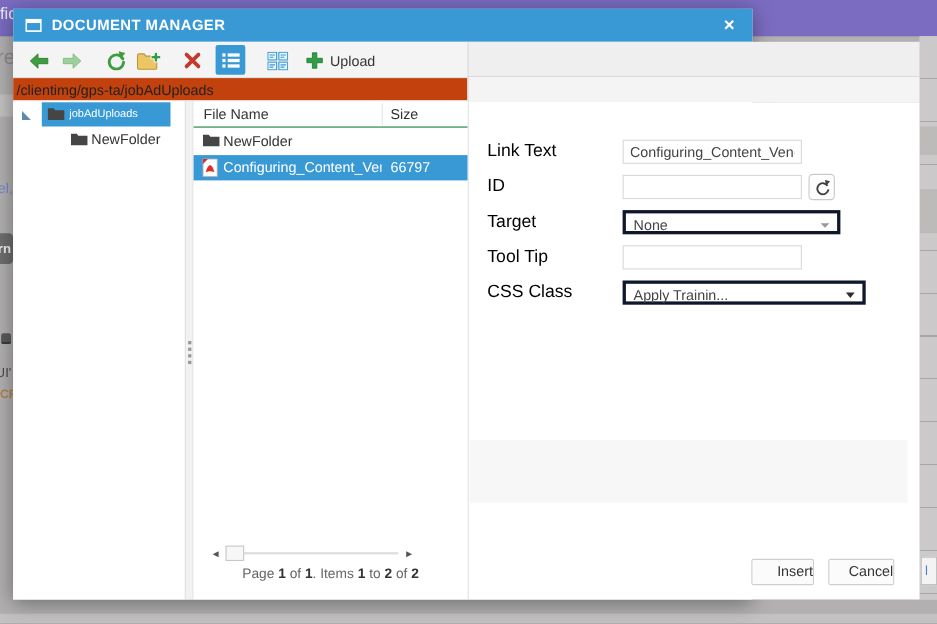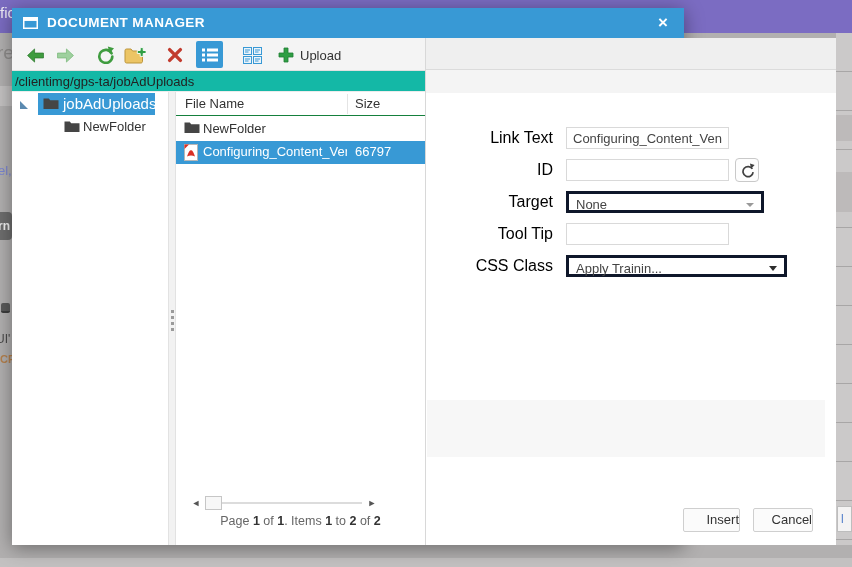--- a/index.html
+++ b/index.html
@@ -37,36 +37,36 @@
              text-align:center;line-height:29px;cursor:pointer;}
 
   
   .toolbar{position:absolute;left:0;top:30px;width:413px;height:33px;background:#f4f4f4;border-bottom:1px solid #e0e0e0;}
   .tb{position:absolute;top:7px;width:22px;height:20px;display:flex;align-items:center;justify-content:center;cursor:pointer;}
   .tb-back{left:12px;} .tb-fwd{left:42px;} .tb-refresh{left:82px;} .tb-newfolder{left:112px;} .tb-delete{left:152px;}
   .tb-list{left:184px;top:3px;width:27px;height:27px;background:#3899d5;border-radius:2px;}
   .tb-grid{left:228px;top:5px;width:24px;height:24px;}
   .tb-upload{left:266px;top:5px;width:90px;height:24px;justify-content:flex-start;gap:6px;}
   .upload-label{font-size:13px;color:#333;}
-  .breadcrumb{position:absolute;left:0;top:63px;width:413px;height:21px;background:#14b8a6;border-bottom:1px solid #ececec;
+  .breadcrumb{position:absolute;left:0;top:63px;width:413px;height:21px;background:#c2410c;border-bottom:1px solid #ececec;
               font-size:13px;color:#222;line-height:21px;padding-left:3px;}
 
   
   .rp-strip1{position:absolute;left:413px;top:30px;width:411px;height:32px;background:#efefef;
              border-bottom:1px solid #dbdbdb;border-left:1px solid #d8d8d8;}
   .rp-strip2{position:absolute;left:413px;top:62px;width:411px;height:23px;background:#f4f4f4;border-left:1px solid #d8d8d8;}
   .rp-body{position:absolute;left:413px;top:85px;width:411px;height:452px;background:#fff;border-left:1px solid #d8d8d8;}
 
   
   .tree{position:absolute;left:0;top:84px;width:156px;height:453px;background:#fff;}
   .tree-row1{position:absolute;left:0;top:1px;width:156px;height:22px;}
   .caret{position:absolute;left:8px;top:8px;width:0;height:0;border-bottom:8px solid #5b8ab0;border-right:8px solid transparent;}
   .tree-sel{position:absolute;left:26px;top:0;width:117px;height:22px;background:#3899d5;}
   .tree-row1 .ficon{position:absolute;left:31px;top:4px;}
-  .tree-row1 .tlabel{position:absolute;left:51px;top:0;line-height:22px;font-size:15px;color:#fff;}
+  .tree-row1 .tlabel{position:absolute;left:51px;top:0;line-height:22px;font-size:10px;color:#fff;}
   .tree-row2{position:absolute;left:0;top:24px;width:156px;height:22px;}
   .tree-row2 .ficon{position:absolute;left:52px;top:4px;}
   .tree-row2 .tlabel{position:absolute;left:71px;top:0;line-height:22px;font-size:13px;color:#333;}
 
   
   .splitter{position:absolute;left:156px;top:84px;width:8px;height:453px;background:#f2f2f2;
             border-left:1px solid #e2e2e2;border-right:1px solid #e2e2e2;cursor:col-resize;}
   .grip{position:absolute;left:2px;top:218px;display:flex;flex-direction:column;gap:3px;}
   .grip i{width:3px;height:3px;background:#9a9a9a;display:block;}
 
@@ -86,21 +86,21 @@
   
   .hscroll{position:absolute;left:0;top:403px;width:249px;height:16px;}
   .hs-arrow{position:absolute;top:0;width:12px;height:16px;font-size:9px;color:#555;line-height:16px;text-align:center;cursor:pointer;}
   .hs-left{left:14px;} .hs-right{left:190px;}
   .hs-track{position:absolute;left:30px;top:7px;width:156px;height:2px;background:#dcdcdc;}
   .hs-thumb{position:absolute;left:29px;top:1px;width:17px;height:14px;background:#f7f7f7;border:1px solid #c6c6c6;cursor:pointer;}
 
   
   .pager{position:absolute;left:0;top:422px;width:249px;text-align:center;font-size:12.5px;color:#666;}
   .pager .num{font-weight:700;color:#333;}
-  .frm-label{position:absolute;width:110px;text-align:right;line-height:22px;}
+  .frm-label{position:absolute;width:110px;line-height:22px;}
   .frm-input{position:absolute;height:22px;border:1px solid #d9d9d9;background:#fff;font-size:13px;color:#444;
              padding:0 6px;outline:none;}
   .dropdown{position:absolute;height:22px;border:3px solid #0f172a;background:#fff;cursor:pointer;}
   .dd-text{position:absolute;left:7px;top:0;line-height:21px;font-size:13px;color:#444;white-space:nowrap;}
   .dd-caret{position:absolute;right:7px;top:9px;width:0;height:0;border-left:4px solid transparent;
             border-right:4px solid transparent;border-top:4px solid #999;}
   .dd-caret.dark{border-top:5px solid #2d2d2d;border-left:4.5px solid transparent;border-right:4.5px solid transparent;top:8px;}
   .id-refresh{position:absolute;width:24px;height:24px;border:1px solid #c9c9c9;border-radius:4px;background:#fdfdfd;
               display:flex;align-items:center;justify-content:center;cursor:pointer;}
   .rp-grayblock{position:absolute;left:415px;top:392px;width:398px;height:57px;background:#f7f7f7;}

